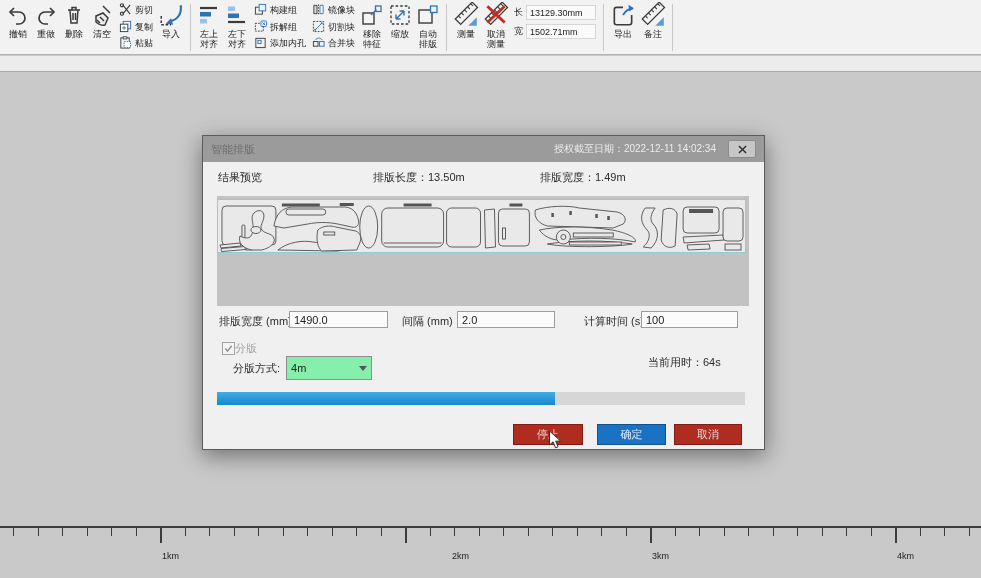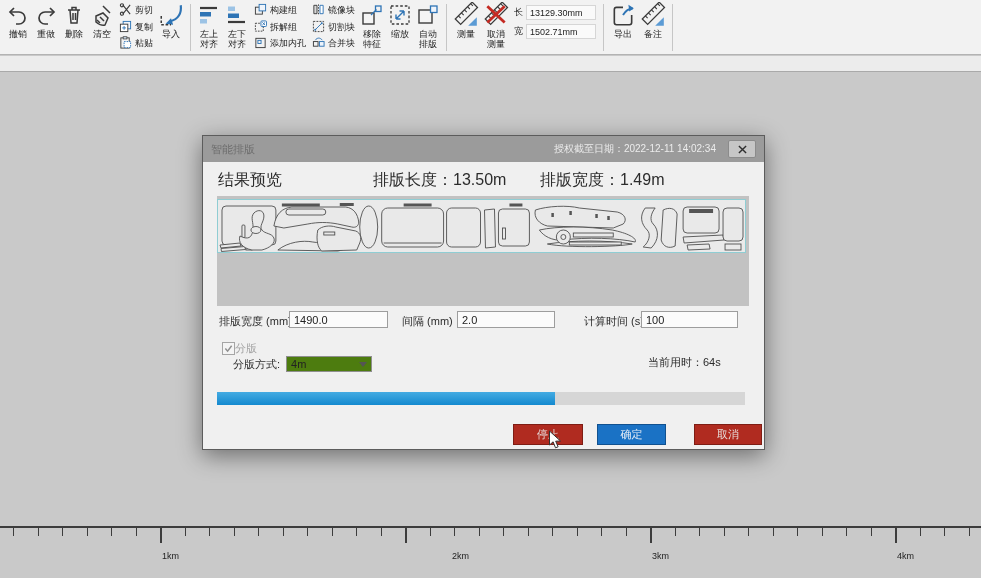--- a/index.html
+++ b/index.html
@@ -37,34 +37,34 @@
   .tick-label{position:absolute;top:25px;font-size:9px;color:#222;}
   
   .dialog{position:absolute;left:202px;top:135px;width:563px;height:315px;box-sizing:border-box;
     background:#f0f0f0;border:1px solid #5c5c5c;box-shadow:0 6px 22px rgba(0,0,0,.45);}
   .dlg-titlebar{height:26px;background:#9b9b9b;display:flex;align-items:center;padding:0 8px;box-sizing:border-box;}
   .dlg-title{font-size:11px;color:#6e6e6e;}
   .dlg-license{margin-left:auto;font-size:10px;color:#ececec;}
   .dlg-close{width:26px;height:16px;margin-left:12px;background:#c6c6c6;border:1px solid #8b8b8b;border-radius:2px;
     display:flex;align-items:center;justify-content:center;cursor:default;}
   .dlg-body{position:relative;height:287px;}
-  .dlg-head-label{position:absolute;top:8px;font-size:16px;color:#2c2c2c;}
+  .dlg-head-label{position:absolute;top:8px;font-size:11px;color:#2c2c2c;}
   .preview-panel{position:absolute;left:14px;top:34px;width:532px;height:110px;background:#c2c2c2;}
   .preview-box{position:absolute;left:0;top:3px;width:529px;height:54px;background:#eaeaea;border:1px solid #8fcdd3;box-sizing:border-box;}
   .preview-box svg{display:block;width:100%;height:100%;}
   .fld-row{position:absolute;top:149px;left:0;right:0;height:18px;font-size:11px;color:#2c2c2c;}
   .fld-label{position:absolute;top:3px;}
   .fld-input{position:absolute;top:0;height:15px;border:1px solid #9d9d9d;background:#fbfbfb;font-size:11px;
     font-family:inherit;color:#222;padding:0 4px;}
   .chk-row{position:absolute;top:179px;left:19px;display:flex;align-items:center;}
   .checkbox{width:11px;height:11px;border:1px solid #a5a5a5;background:#f4f4f4;display:flex;align-items:center;justify-content:center;}
   .chk-label{font-size:11px;color:#a3a3a3;}
   .method-row{position:absolute;top:194px;left:30px;display:flex;align-items:center;gap:6px;}
   .method-label{font-size:11px;color:#2c2c2c;}
-  .dropdown{width:86px;height:16px;background:#4d7c0f;border:1px solid #8f8f8f;display:flex;align-items:center;
+  .dropdown{width:86px;height:24px;background:#86efac;border:1px solid #8f8f8f;display:flex;align-items:center;
     padding:0 4px;box-sizing:border-box;font-size:11px;color:#222;cursor:default;}
   .dd-arrow{margin-left:auto;width:0;height:0;border-left:4px solid transparent;border-right:4px solid transparent;border-top:5px solid #555;}
   .elapsed{position:absolute;top:193px;left:445px;font-size:11px;color:#2c2c2c;}
   .progress{position:absolute;top:230px;left:14px;width:528px;height:13px;background:#d6d6d6;}
   .progress-fill{height:100%;background:linear-gradient(#44abe2,#1489cf);}
   .dlg-btn{position:absolute;top:262px;height:19px;border:1px solid #7e1d14;font-size:11px;color:#e6dcd9;
     display:flex;align-items:center;justify-content:center;cursor:default;}
   .btn-red{background:#b02b20;}
   .btn-blue{background:#1a72c5;border-color:#11518f;color:#e8eef6;}
   .cursor{position:absolute;left:548px;top:430px;z-index:50;}
@@ -480,21 +480,21 @@
     </div>
 
     <span class="elapsed" data-interactable="false"><span data-interactable="false">当前用时：</span><span data-interactable="false">64s</span></span>
 
     <div class="progress" data-interactable="false">
       <div class="progress-fill" data-interactable="false" style="width: 64%;"></div>
     </div>
 
     <div class="dlg-btn btn-red" style="left:310px;width:68px;" data-interactable="true">停止</div>
     <div class="dlg-btn btn-blue" style="left:394px;width:67px;" data-interactable="true">确定</div>
-    <div class="dlg-btn btn-red" style="left:471px;width:66px;margin-left:20px;" data-interactable="true">取消</div>
+    <div class="dlg-btn btn-red" style="left:471px;width:66px;" data-interactable="true">取消</div>
   </div>
 </div>
 
 <div class="cursor" data-interactable="false">
   <svg width="14" height="20" viewBox="0 0 14 20">
     <path d="M1.5 1l0 14 3.6-3.2 2.4 6 2.6-1-2.4-5.6 4.8-0.2z" fill="#fff" stroke="#333" stroke-width="1"></path>
   </svg>
 </div>
 
 </body></html>

